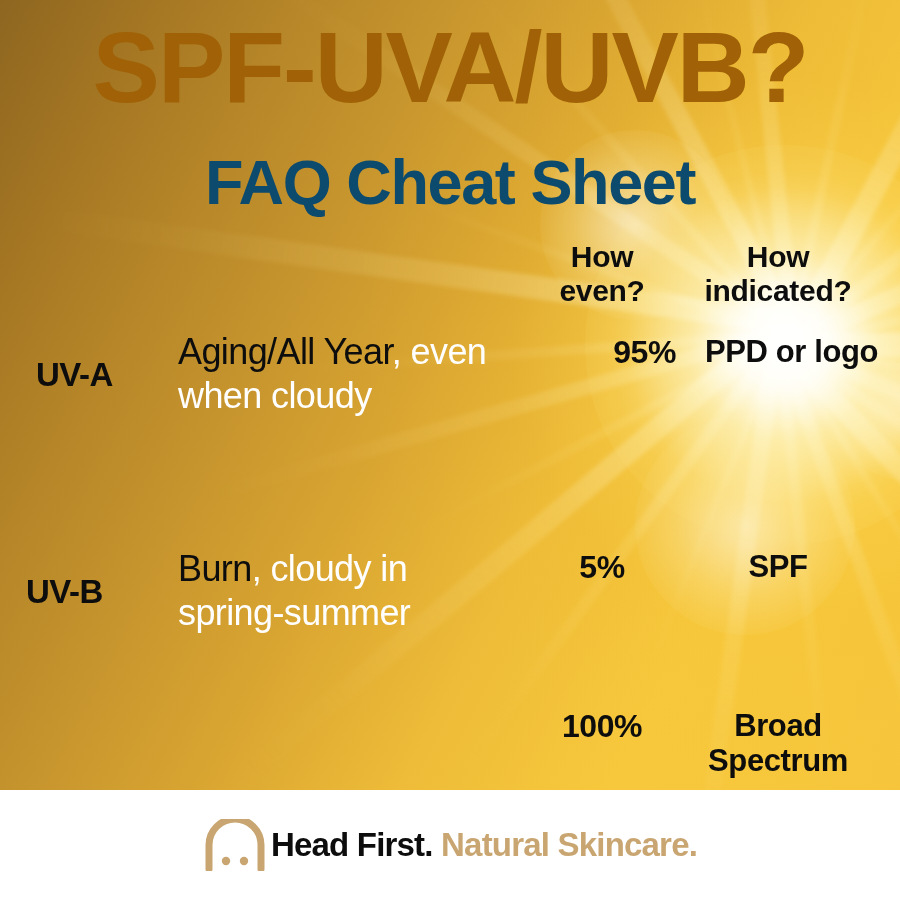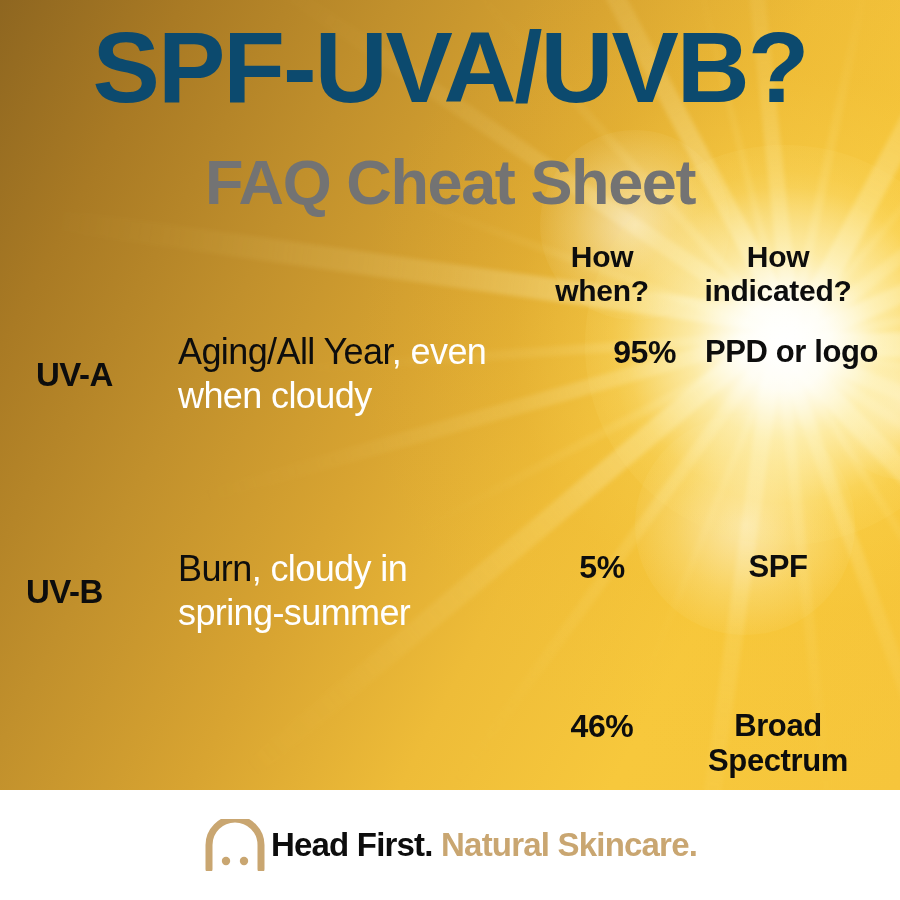--- a/index.html
+++ b/index.html
@@ -103,34 +103,34 @@
       rgba(255,240,180,0) 78%);
   }
 
   
   .title {
     position: absolute;
     left: 0;
     top: 14px;
     width: 900px;
     text-align: center;
-    color: #0c4a6e;
+    color: #a16207;
     font-size: 101px;
     font-weight: 700;
     letter-spacing: -2px;
     line-height: 1.05;
     white-space: nowrap;
   }
   .subtitle {
     position: absolute;
     left: 0;
     top: 148px;
     width: 900px;
     text-align: center;
-    color: #737373;
+    color: #0c4a6e;
     font-size: 63px;
     font-weight: 700;
     letter-spacing: -1.4px;
     line-height: 1.1;
     white-space: nowrap;
   }
 
   
   .col-head {
     position: absolute;
@@ -254,21 +254,21 @@
         <div class="glow-blob" style="width: 150px; height: 150px; left: 45px; top: -15px;"></div>
         <div class="glow-blob" style="width: 220px; height: 220px; left: -150px; top: 70px;"></div>
       </div>
     <div class="sun-core"></div>
   </div>
 
   <div class="title">SPF-UVA/UVB?</div>
 
   <div class="subtitle">FAQ Cheat Sheet</div>
 
-  <div class="col-head amount">How when?</div>
+  <div class="col-head amount">How even?</div>
 
   <div class="col-head indicate">How indicated?</div>
 
   <div class="row-label uva">UV-A</div>
 
   <div class="row-desc uva">
     <span class="kw">Aging/All Year</span><span class="rest">, even when cloudy</span>
   </div>
 
   <div class="cell c-amount r1">95%</div>
@@ -278,21 +278,21 @@
   <div class="row-label uvb">UV-B</div>
 
   <div class="row-desc uvb">
     <span class="kw">Burn</span><span class="rest">, cloudy in spring-summer</span>
   </div>
 
   <div class="cell c-amount r2">5%</div>
 
   <div class="cell c-indicate r2">SPF</div>
 
-  <div class="cell c-amount r3">46%</div>
+  <div class="cell c-amount r3">100%</div>
 
   <div class="cell c-indicate r3">Broad Spectrum</div>
 
   <div class="footer">
     <svg class="logo-mark" viewBox="0 0 64 52">
       <path d="M6 50 L6 26 A26 26 0 0 1 58 26 L58 50" fill="none" stroke="#c9a671" stroke-width="7" stroke-linecap="round"></path>
       <circle cx="23" cy="42" r="4.2" fill="#c9a671"></circle>
       <circle cx="41" cy="42" r="4.2" fill="#c9a671"></circle>
     </svg>
     <div class="brand">

